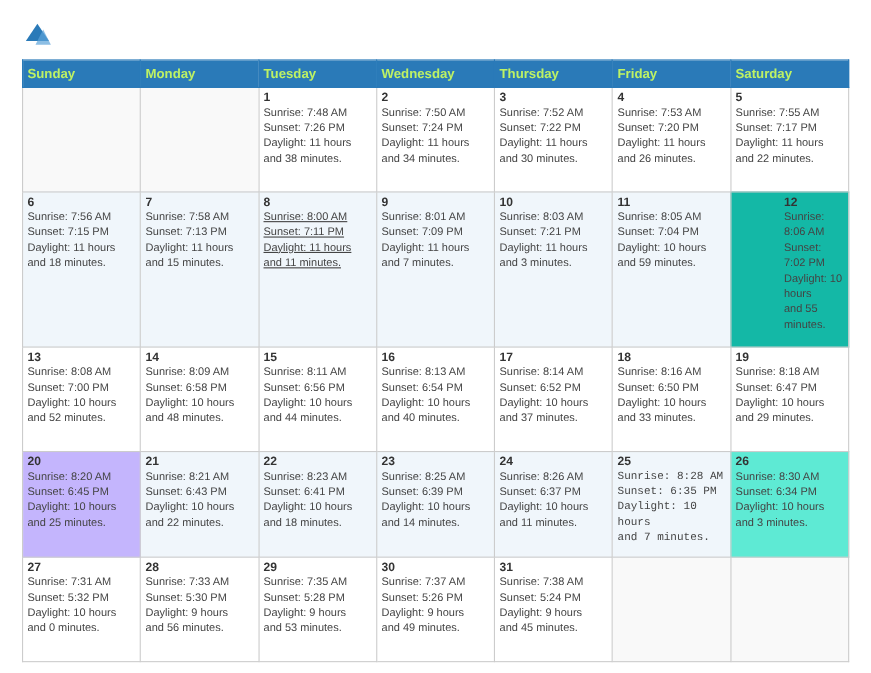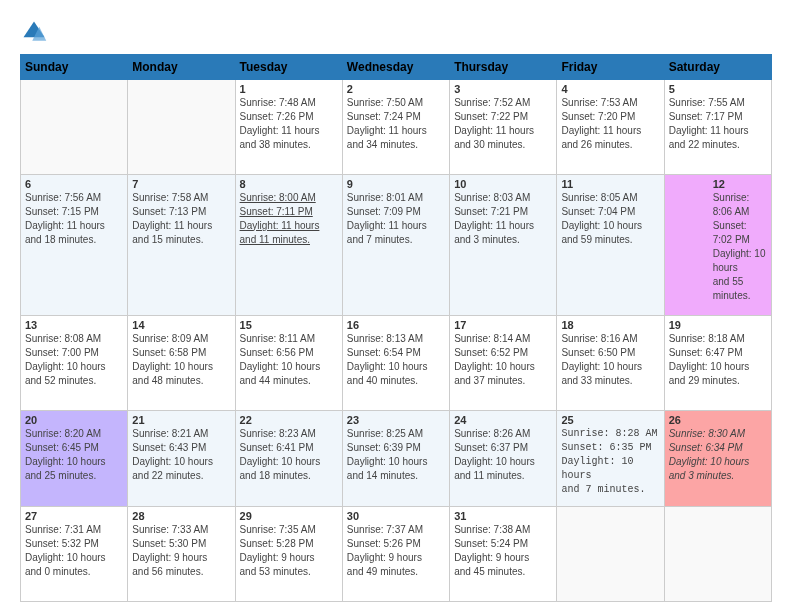--- a/index.html
+++ b/index.html
@@ -61,21 +61,21 @@
       color: #555;
     }
     .calendar-table {
       width: 100%;
       border-collapse: collapse;
       flex: 1;
       table-layout: fixed;
     }
     .calendar-table th {
       background-color: #2a7ab8;
-      color: #000000;
+      color: #bef264;
       font-size: 12px;
       font-weight: bold;
       padding: 5px 4px;
       text-align: left;
       border: 1px solid #2a7ab8;
     }
     .calendar-table td {
       border: 1px solid #ccc;
       vertical-align: top;
       padding: 3px 4px;
@@ -212,21 +212,21 @@
 Daylight: 11 hours
 and 3 minutes.</div>
           </td>
           <td style="background: rgb(240, 246, 251);">
             <span class="day-number">11</span>
             <div class="day-info" style="white-space: pre-line;">Sunrise: 8:05 AM
 Sunset: 7:04 PM
 Daylight: 10 hours
 and 59 minutes.</div>
           </td>
-          <td style="background: #f0abfc; padding-left: 48px;">
+          <td style="background: #14b8a6; padding-left: 48px;">
             <span class="day-number">12</span>
             <div class="day-info" style="white-space: pre-line;">Sunrise: 8:06 AM
 Sunset: 7:02 PM
 Daylight: 10 hours
 and 55 minutes.</div>
           </td>
         </tr>
         <tr>
           <td>
             <span class="day-number">13</span>
@@ -314,23 +314,23 @@
 Daylight: 10 hours
 and 11 minutes.</div>
           </td>
           <td style="background: rgb(240, 246, 251);">
             <span class="day-number">25</span>
             <div class="day-info" style="white-space: pre-line; font-family: Liberation Mono, monospace;">Sunrise: 8:28 AM
 Sunset: 6:35 PM
 Daylight: 10 hours
 and 7 minutes.</div>
           </td>
-          <td style="background: #fca5a5;">
+          <td style="background: #5eead4;">
             <span class="day-number">26</span>
-            <div class="day-info" style="white-space: pre-line; font-style: italic;">Sunrise: 8:30 AM
+            <div class="day-info" style="white-space: pre-line;">Sunrise: 8:30 AM
 Sunset: 6:34 PM
 Daylight: 10 hours
 and 3 minutes.</div>
           </td>
         </tr>
         <tr>
           <td>
             <span class="day-number">27</span>
             <div class="day-info" style="white-space: pre-line;">Sunrise: 7:31 AM
 Sunset: 5:32 PM

